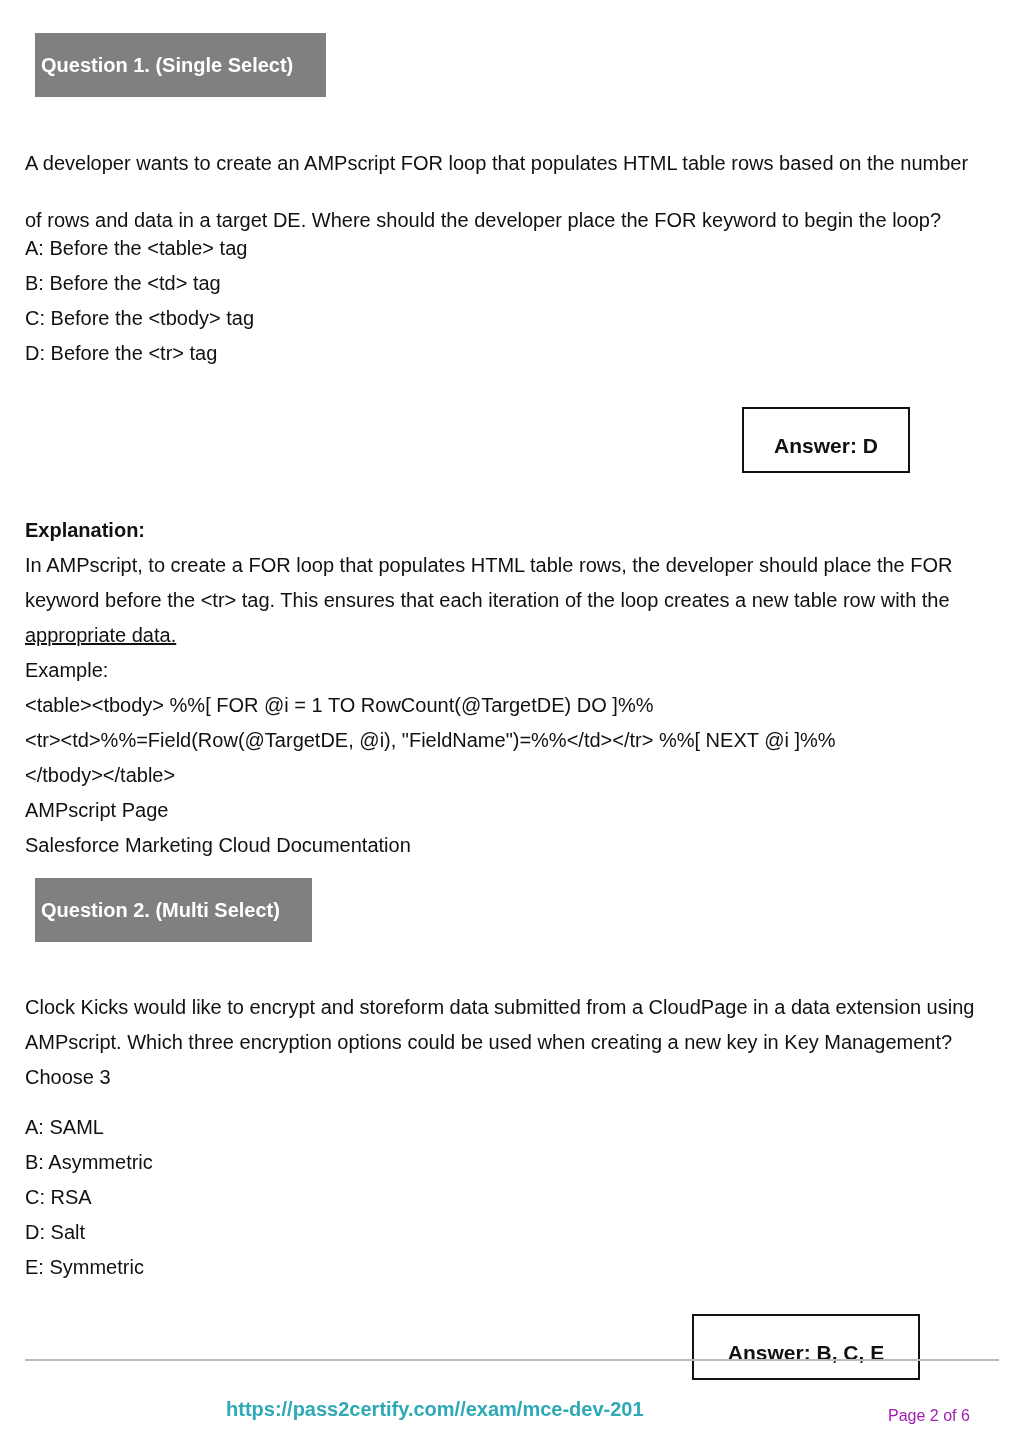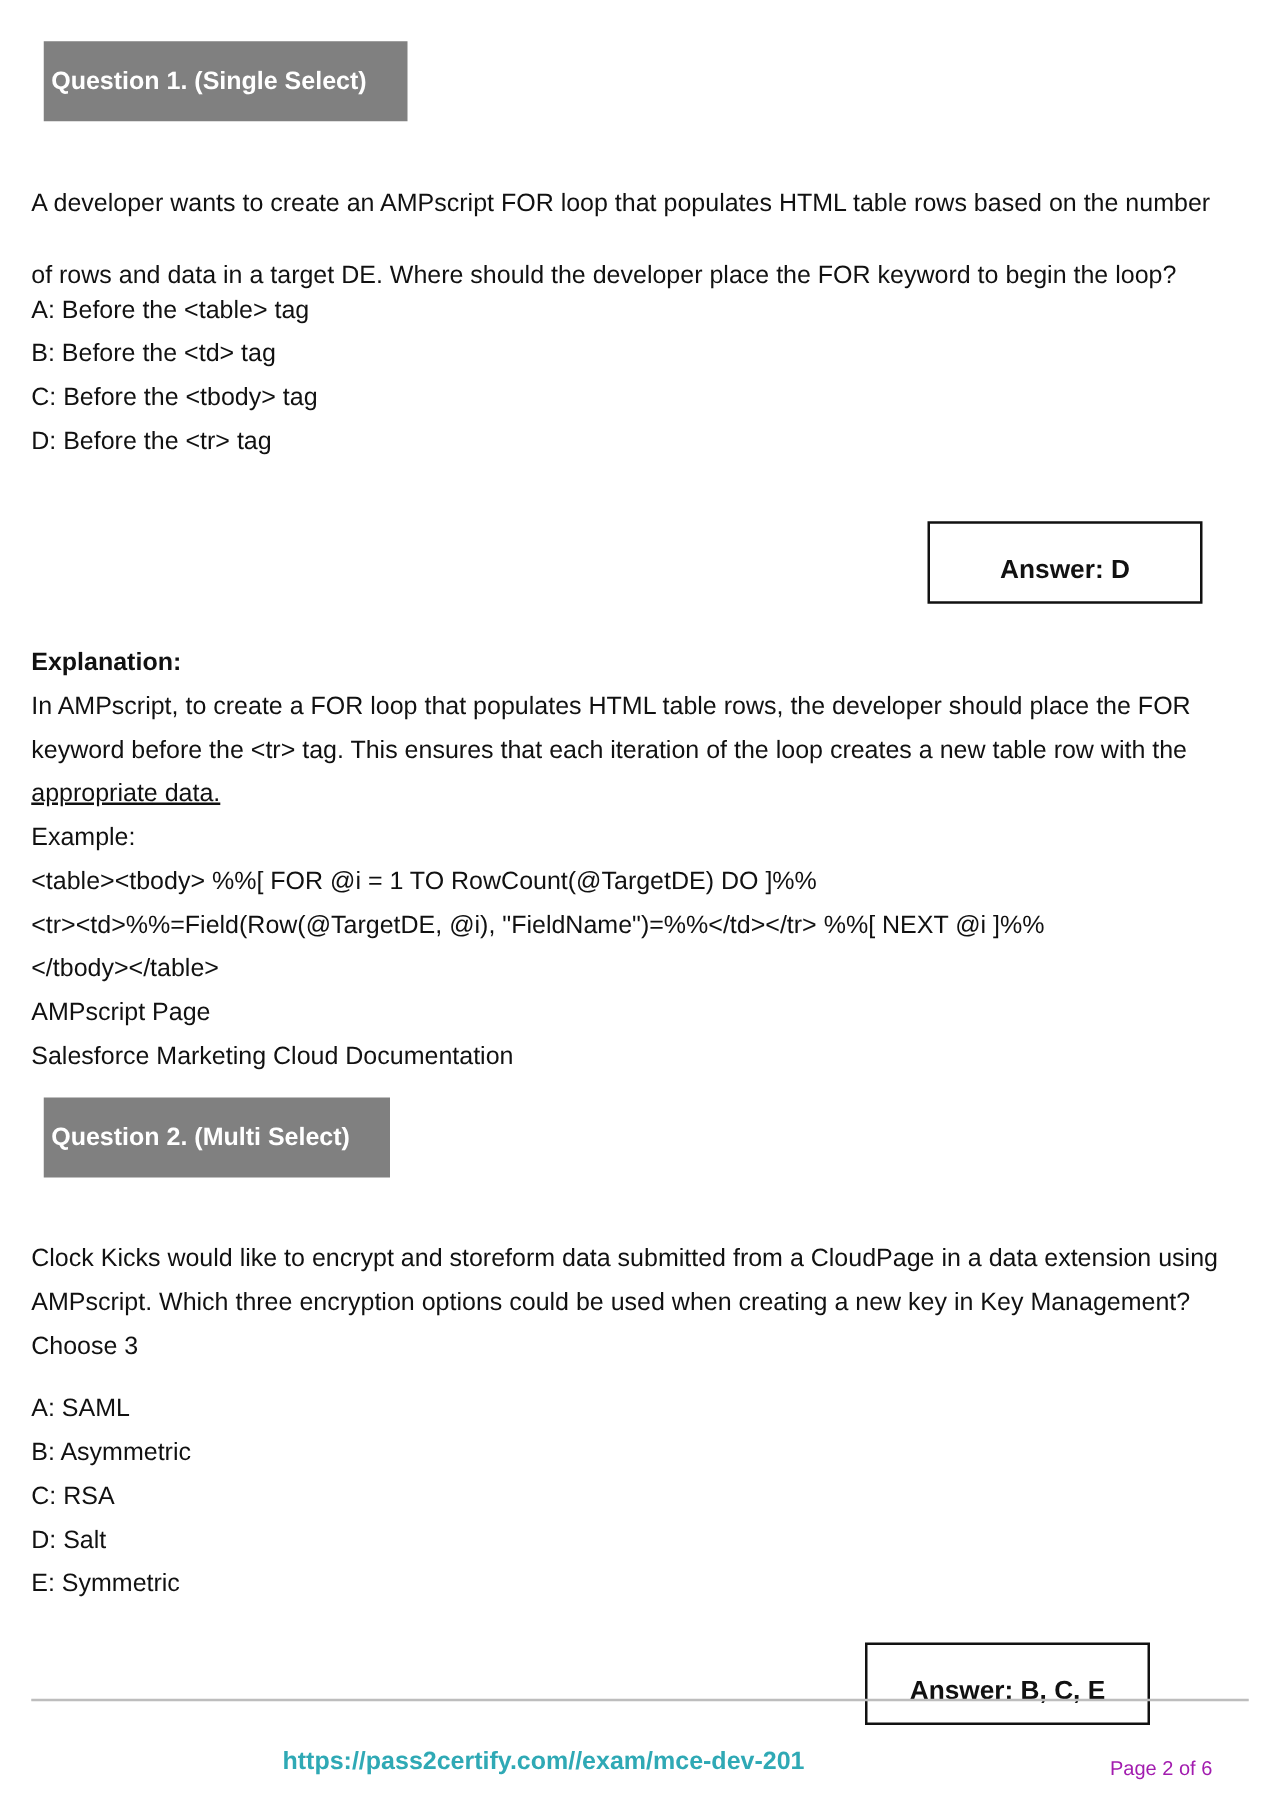--- a/index.html
+++ b/index.html
@@ -22,21 +22,21 @@
 <div class="qhead" style="top:33px;width:291px;">Question 1. (Single Select)</div>
 
 <div class="txt" style="top:146px;">A developer wants to create an AMPscript FOR loop that populates HTML table rows based on the number</div>
 <div class="txt" style="top:163px;margin-top:40px;">of rows and data in a target DE. Where should the developer place the FOR keyword to begin the loop?</div>
 
 <div class="txt" style="top:231px;">A: Before the &lt;table&gt; tag</div>
 <div class="txt" style="top:266px;">B: Before the &lt;td&gt; tag</div>
 <div class="txt" style="top:301px;">C: Before the &lt;tbody&gt; tag</div>
 <div class="txt" style="top:336px;">D: Before the &lt;tr&gt; tag</div>
 
-<div class="ansbox" style="left:742px;top:417px;width:220px;height:66px;">
+<div class="ansbox" style="left:742px;top:407px;width:168px;height:66px;">
   <span class="ans-text" style="top:25px;">Answer: D</span>
 </div>
 
 <div class="txt" style="top:513px;font-weight:bold;">Explanation:</div>
 <div class="txt" style="top:548px;">In AMPscript, to create a FOR loop that populates HTML table rows, the developer should place the FOR</div>
 <div class="txt" style="top:583px;">keyword before the &lt;tr&gt; tag. This ensures that each iteration of the loop creates a new table row with the</div>
 <div class="txt" style="top:618px;text-decoration:underline;">appropriate data.</div>
 <div class="txt" style="top:653px;">Example:</div>
 <div class="txt" style="top:688px;">&lt;table&gt;&lt;tbody&gt; %%[ FOR @i = 1 TO RowCount(@TargetDE) DO ]%%</div>
 <div class="txt" style="top:723px;">&lt;tr&gt;&lt;td&gt;%%=Field(Row(@TargetDE, @i), "FieldName")=%%&lt;/td&gt;&lt;/tr&gt; %%[ NEXT @i ]%%</div>

